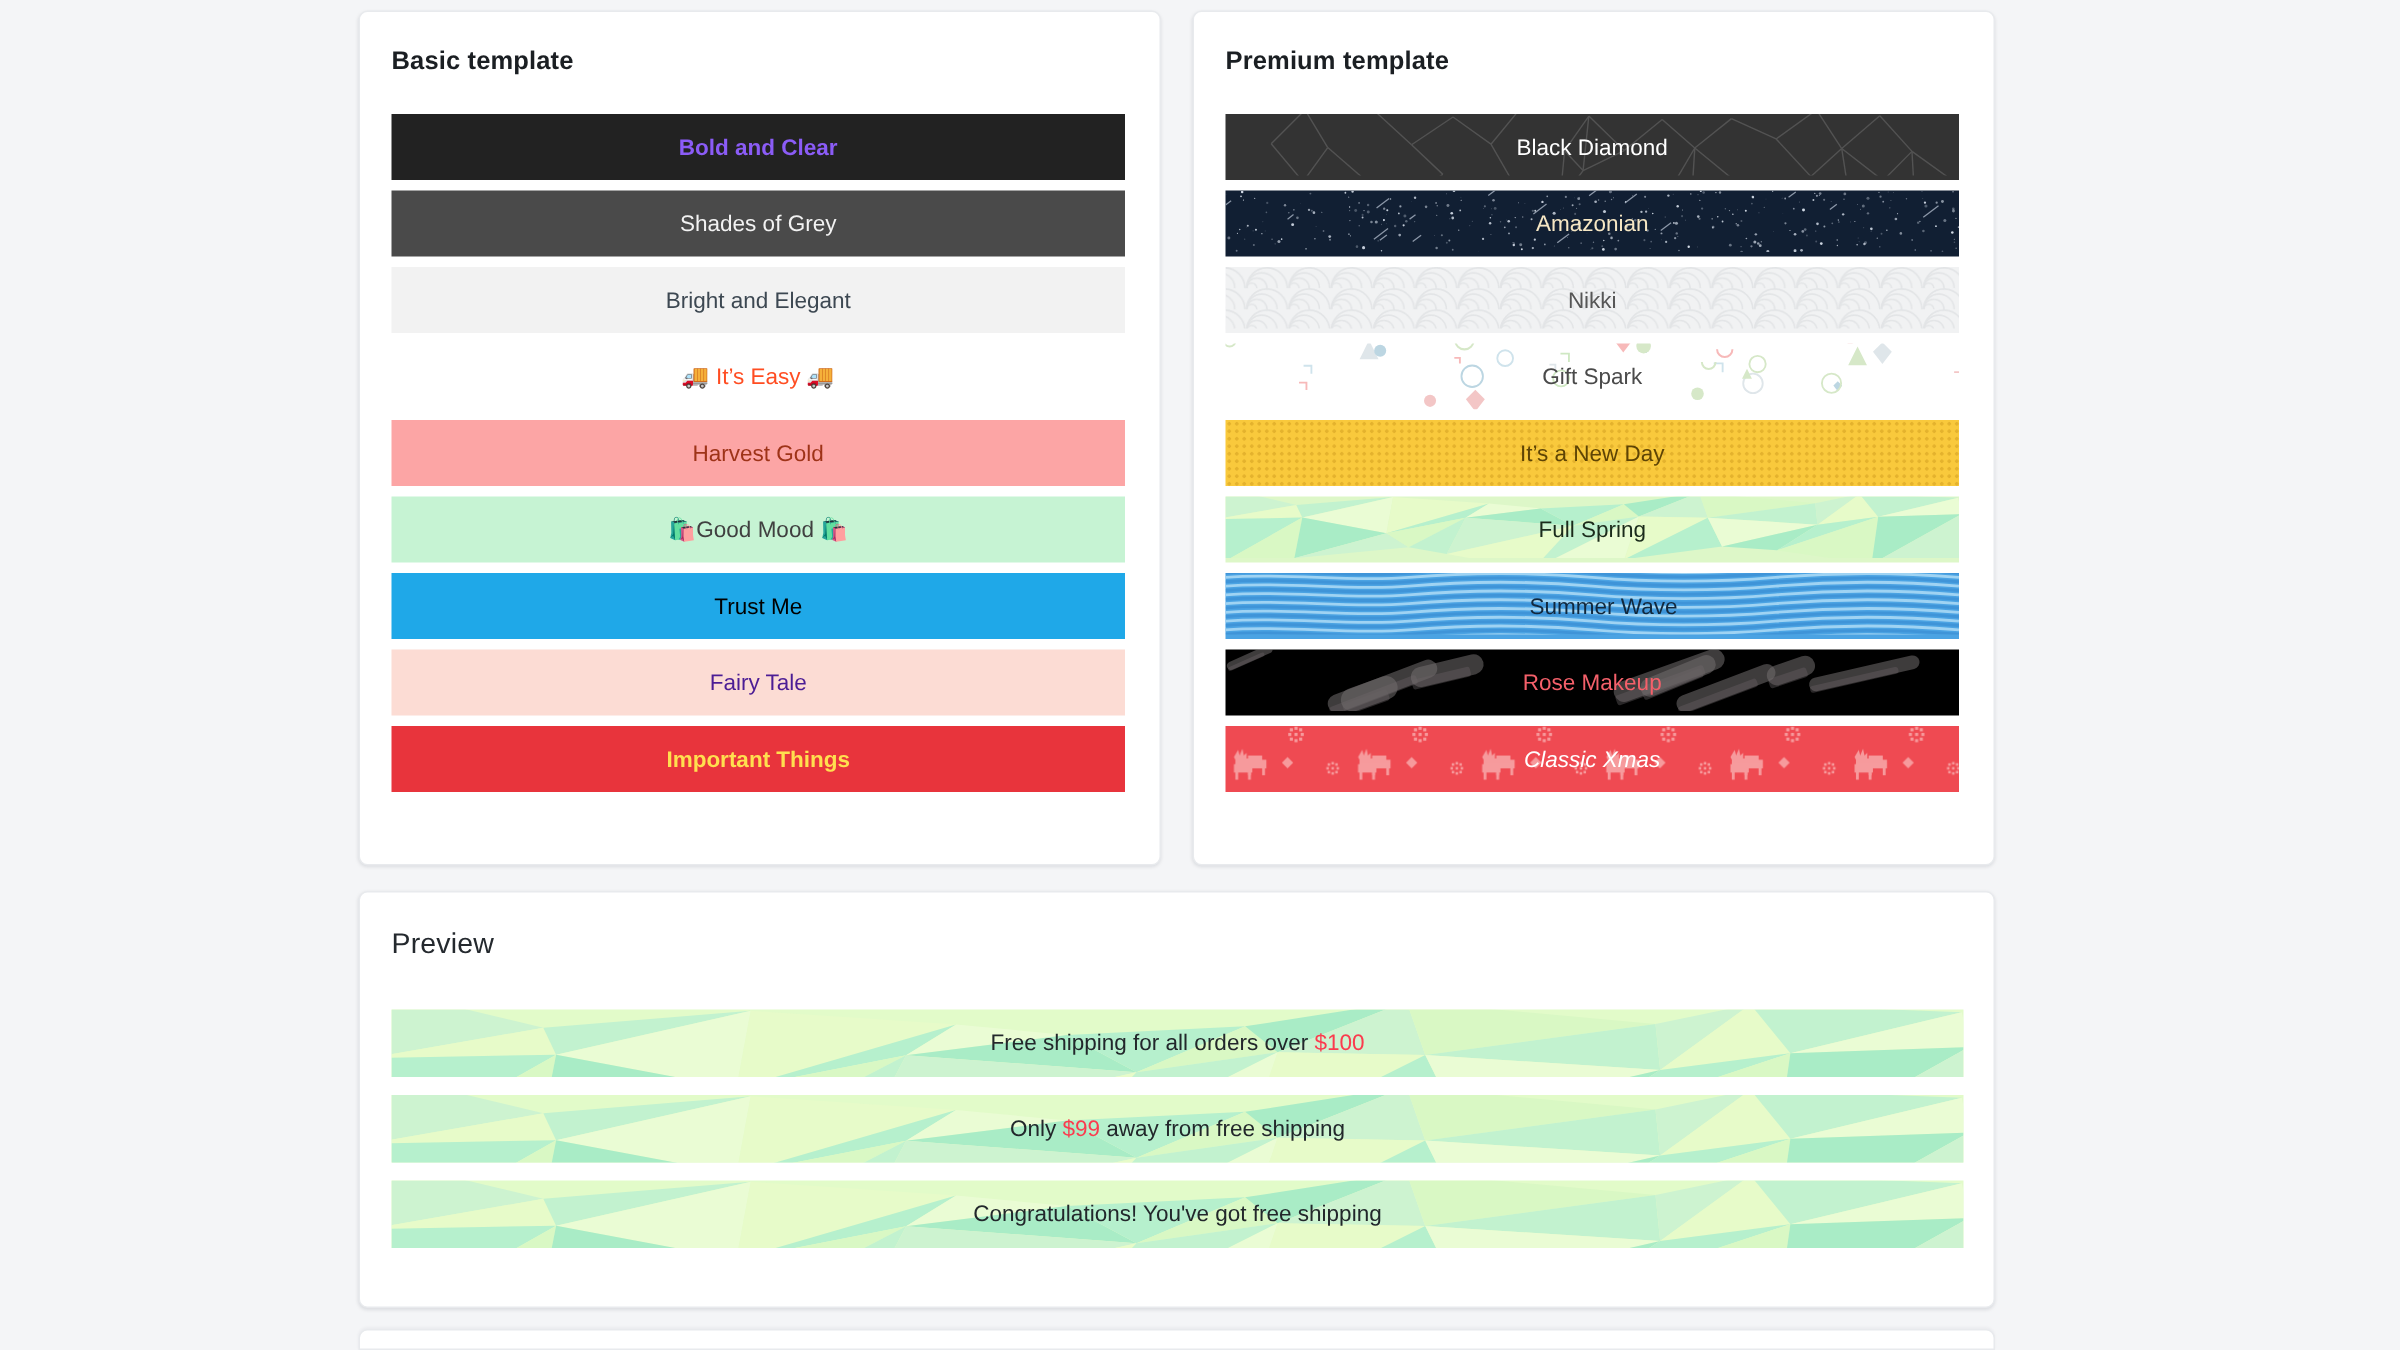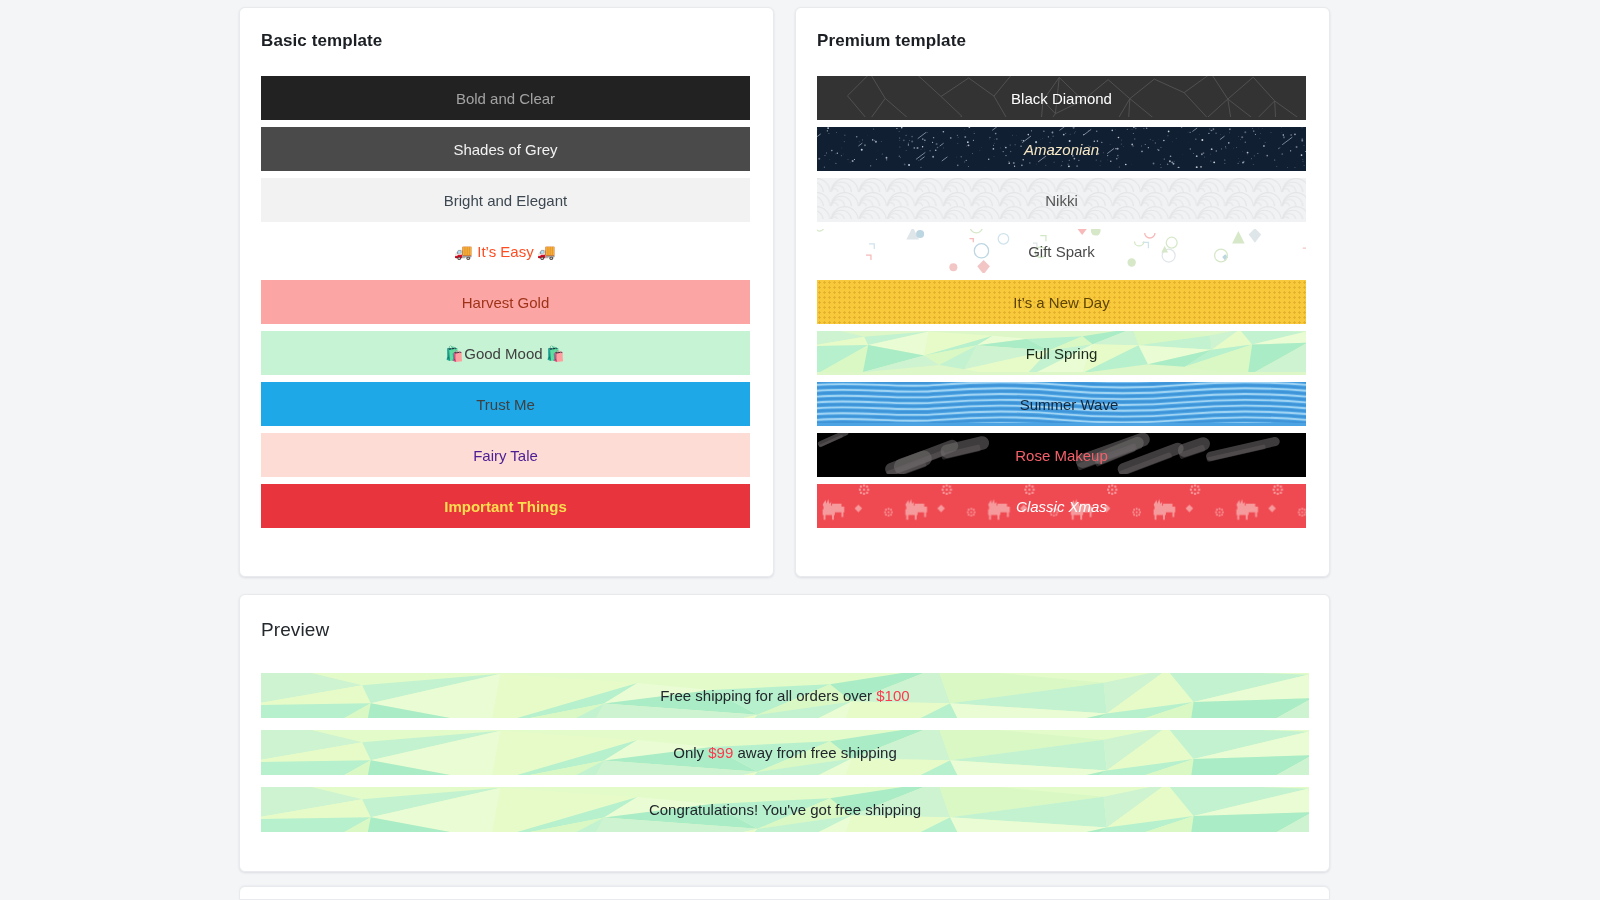--- a/index.html
+++ b/index.html
@@ -78,57 +78,57 @@
     position: relative;
     z-index: 3;
     font-size: 15px;
     white-space: nowrap;
     line-height: 1;
   }
   .bar-label .money { color: #fb3b4e; }
 
   
   .t-bold-clear     { background: #222222; }
-  .t-bold-clear     .bar-label { color: #a3a3a3; font-weight: normal; }
+  .t-bold-clear     .bar-label { color: #8b5cf6; font-weight: bold; }
 
   .t-shades-grey    { background: #4a4a4a; }
   .t-shades-grey    .bar-label { color: #f2f2f2; }
 
   .t-bright-elegant { background: #f2f2f2; }
   .t-bright-elegant .bar-label { color: #3d4852; }
 
   .t-its-easy       { background: #ffffff; }
   .t-its-easy       .bar-label { color: #ff4d22; }
 
   .t-harvest-gold   { background: #fca5a5; }
   .t-harvest-gold   .bar-label { color: #9e3318; }
 
   .t-good-mood      { background: #c6f3d3; }
   .t-good-mood      .bar-label { color: #404040; }
 
   .t-trust-me       { background: #1fa8e8; }
-  .t-trust-me       .bar-label { color: #404040; }
+  .t-trust-me       .bar-label { color: #000000; }
 
   .t-fairy-tale     { background: #fcdcd4; }
   .t-fairy-tale     .bar-label { color: #4c1d95; }
 
   .t-important      { background: #e8343c; }
   .t-important      .bar-label { color: #ffdf4f; font-weight: bold; }
 
   
 
   
   .t-black-diamond  { background-color: #333333; }
   .t-black-diamond  .bar-label { color: #ffffff; }
   .pat-polygon {
     position: absolute; inset: 0; z-index: 1; opacity: .55;
   }
 
   
-  .t-amazonian      { background-color: #111f33; font-style: italic; }
+  .t-amazonian      { background-color: #111f33; }
   .t-amazonian      .bar-label { color: #f6e7c4; }
   .pat-stars { position: absolute; inset: 0; z-index: 1; }
 
   
   .t-nikki          { background-color: #f1f2f3; }
   .t-nikki          .bar-label { color: #565656; }
   .pat-scallop { position: absolute; inset: 0; z-index: 1; opacity: .85; }
 
   
   .t-gift-spark     { background-color: #ffffff; }

